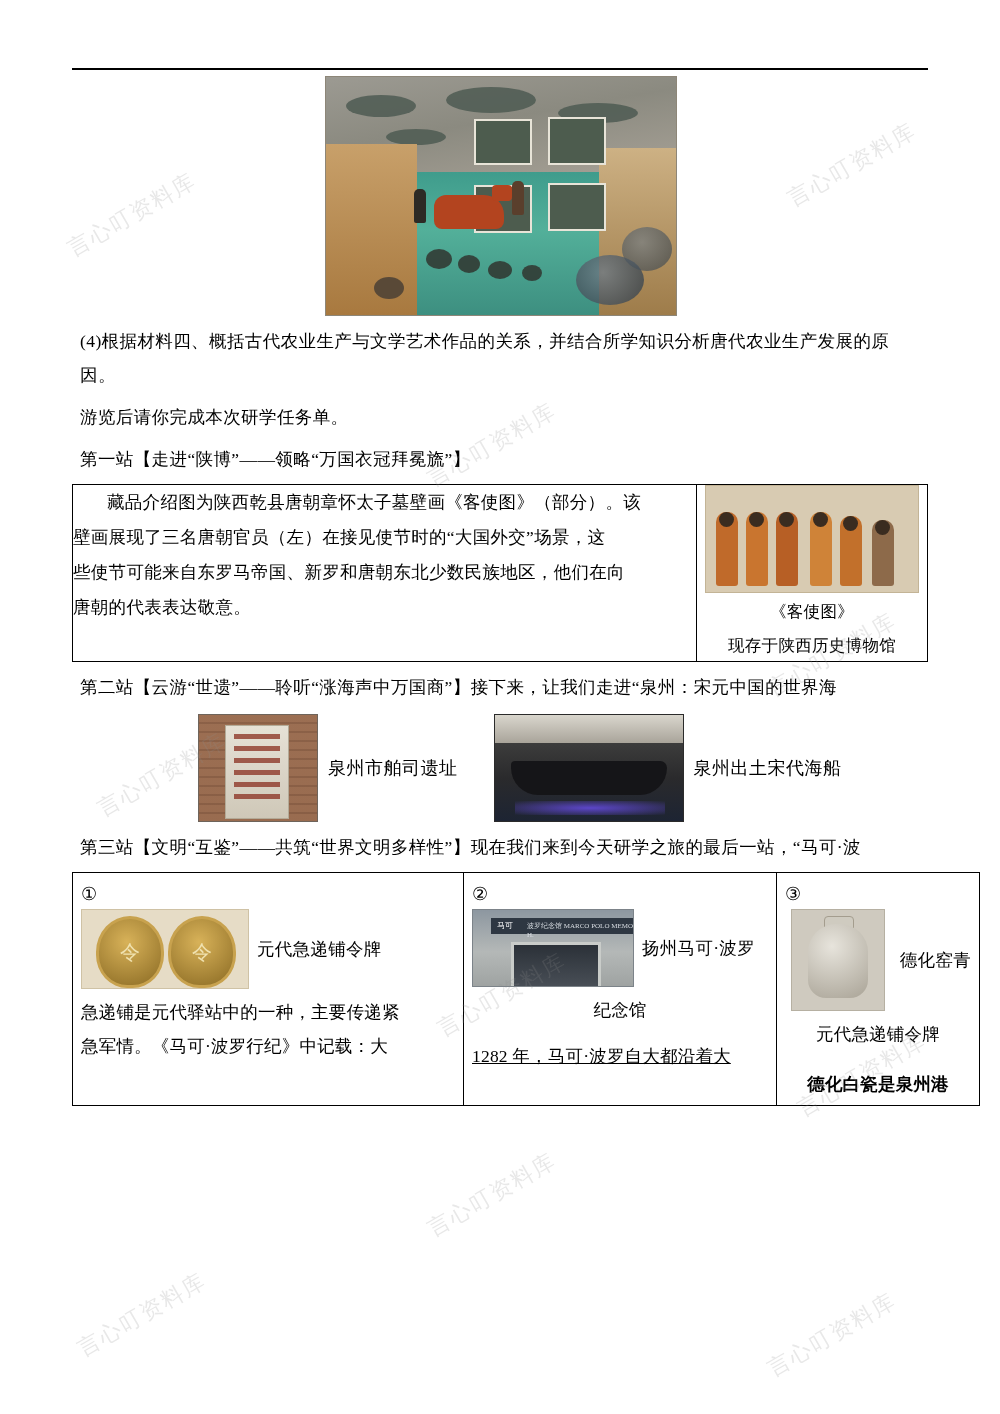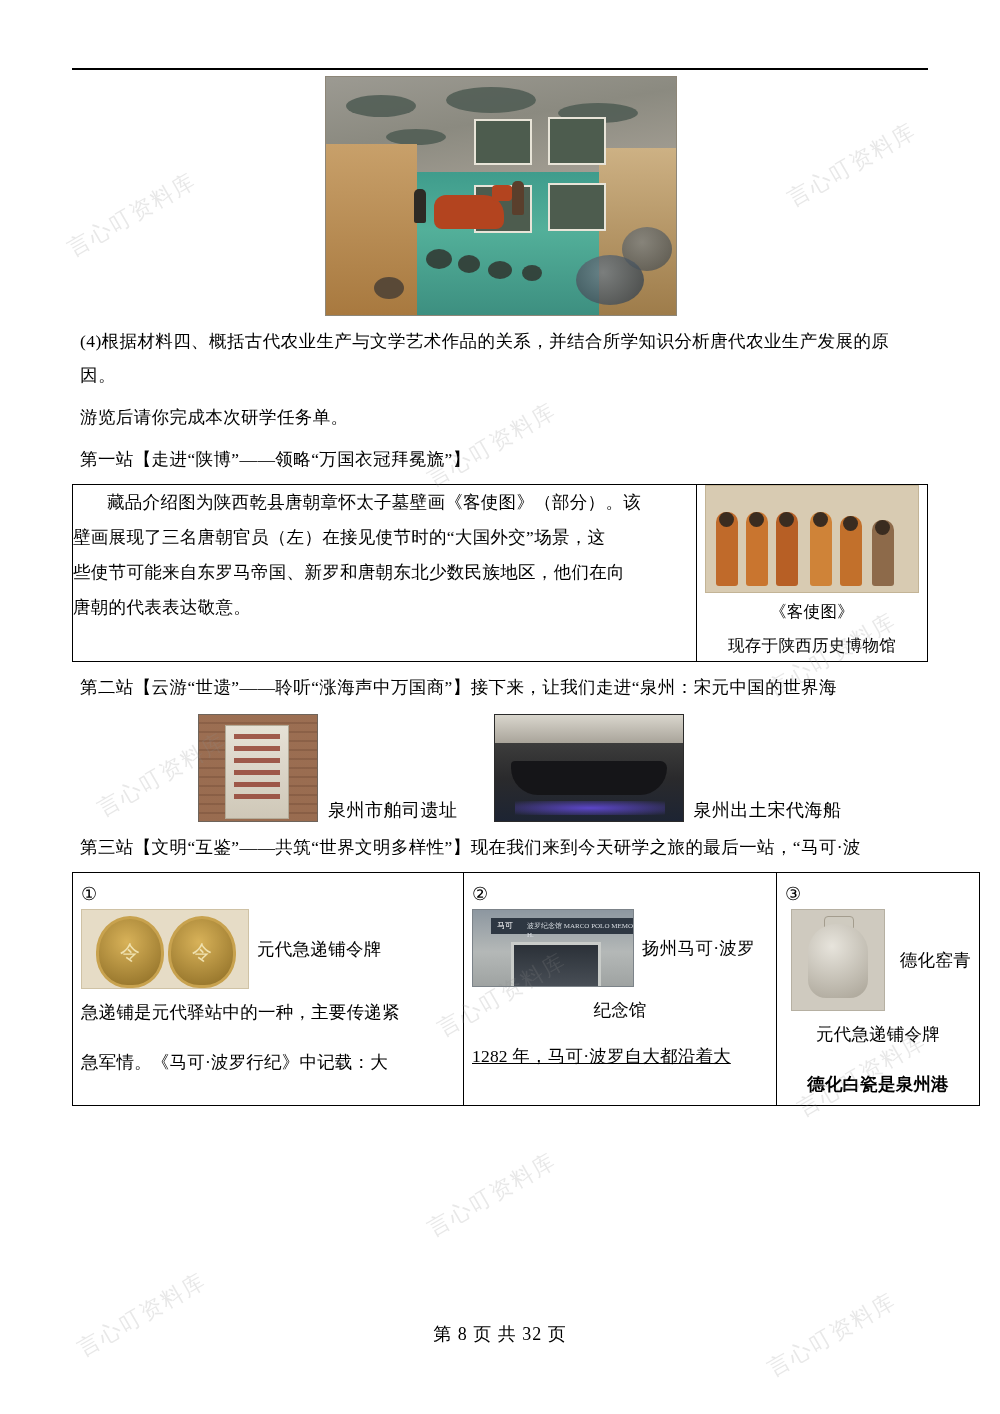--- a/index.html
+++ b/index.html
@@ -179,21 +179,21 @@
     letter-spacing: .3px;
   }
 
   
   .qz-row {
     margin: 10px 0 0 0;
     display: flex;
     align-items: center;
     padding-left: 126px;
   }
-  .qz-item { display: flex; align-items: flex-end; }
+  .qz-item { display: flex; align-items: center; }
   .qz-img1 {
     width: 118px; height: 106px;
     position: relative;
     background: linear-gradient(180deg,#9a8e84,#7d7268);
     overflow: hidden;
     border: 1px solid #6e645b;
   }
   .qz-img1 .wall {
     position:absolute; left:0; top:0; width:100%; height:100%;
     background: repeating-linear-gradient(0deg,#9c6b4d 0 7px,#8a5c41 7px 9px);
@@ -471,21 +471,21 @@
               <div class="disc l">
                     <span class="glyph">令</span>
                   </div>
               <div class="disc r">
                     <span class="glyph">令</span>
                   </div>
             </div>
             <span class="cell-label">元代急递铺令牌</span>
           </div>
           <div class="cell-text">急递铺是元代驿站中的一种，主要传递紧</div>
-          <div class="cell-text" style="margin-top:16px;">急军情。《马可·波罗行纪》中记载：大</div>
+          <div class="cell-text" style="margin-top:0;">急军情。《马可·波罗行纪》中记载：大</div>
         </td>
 
         <td style="width:296px;">
           <div class="num">②</div>
           <div class="cellflex">
             <div class="museum">
               <div class="band">
                 <b>马可</b>
                 <i>波罗纪念馆 MARCO POLO MEMORIAL H.</i>
               </div>
@@ -508,21 +508,20 @@
           </div>
           <div class="cell-text center">元代急递铺令牌</div>
           <div class="cell-text center" style="margin-top:16px;font-weight:bold;">德化白瓷是泉州港</div>
         </td>
       </tr>
     </tbody>
       </table>
 
   </div>
 
-  <div class="footer">第 8 页 共 32 页</div>
 
   <div class="wm" style="left:60px;  top:200px;">言心叮资料库</div>
   <div class="wm" style="left:780px; top:150px;">言心叮资料库</div>
   <div class="wm" style="left:420px; top:430px;">言心叮资料库</div>
   <div class="wm" style="left:760px; top:640px;">言心叮资料库</div>
   <div class="wm" style="left:90px;  top:760px;">言心叮资料库</div>
   <div class="wm" style="left:430px; top:980px;">言心叮资料库</div>
   <div class="wm" style="left:790px; top:1060px;">言心叮资料库</div>
   <div class="wm" style="left:70px;  top:1300px;">言心叮资料库</div>
   <div class="wm" style="left:760px; top:1320px;">言心叮资料库</div>

